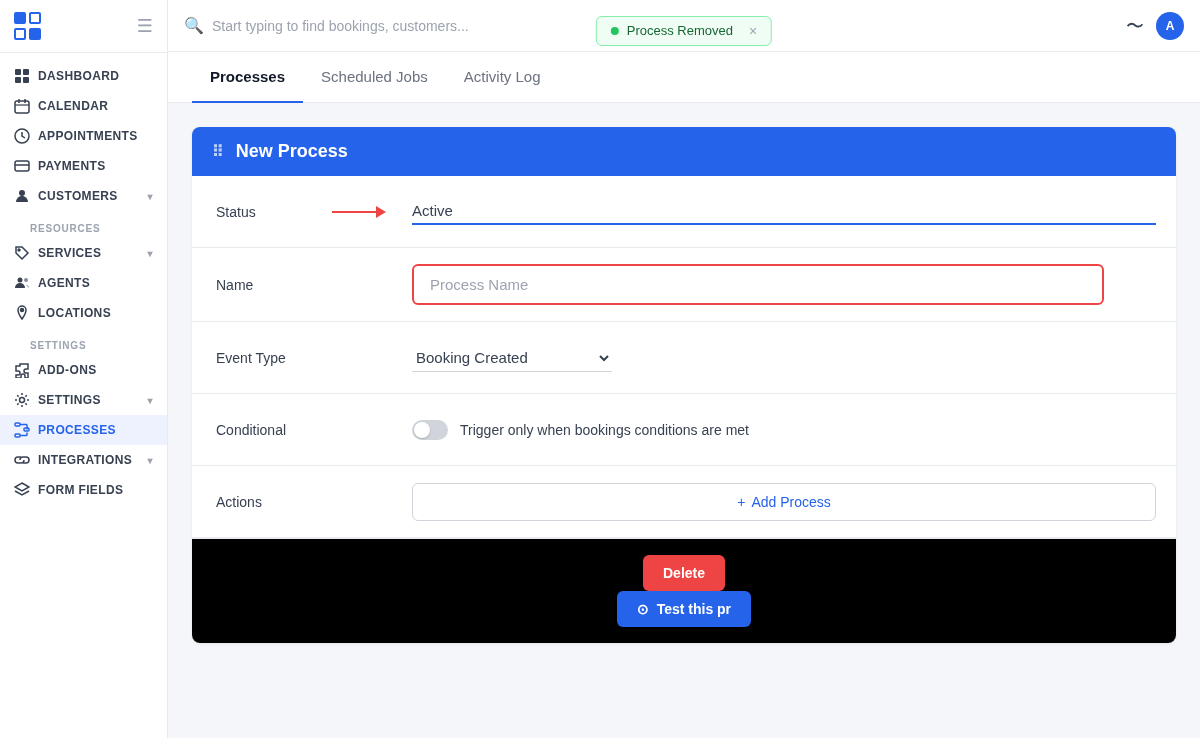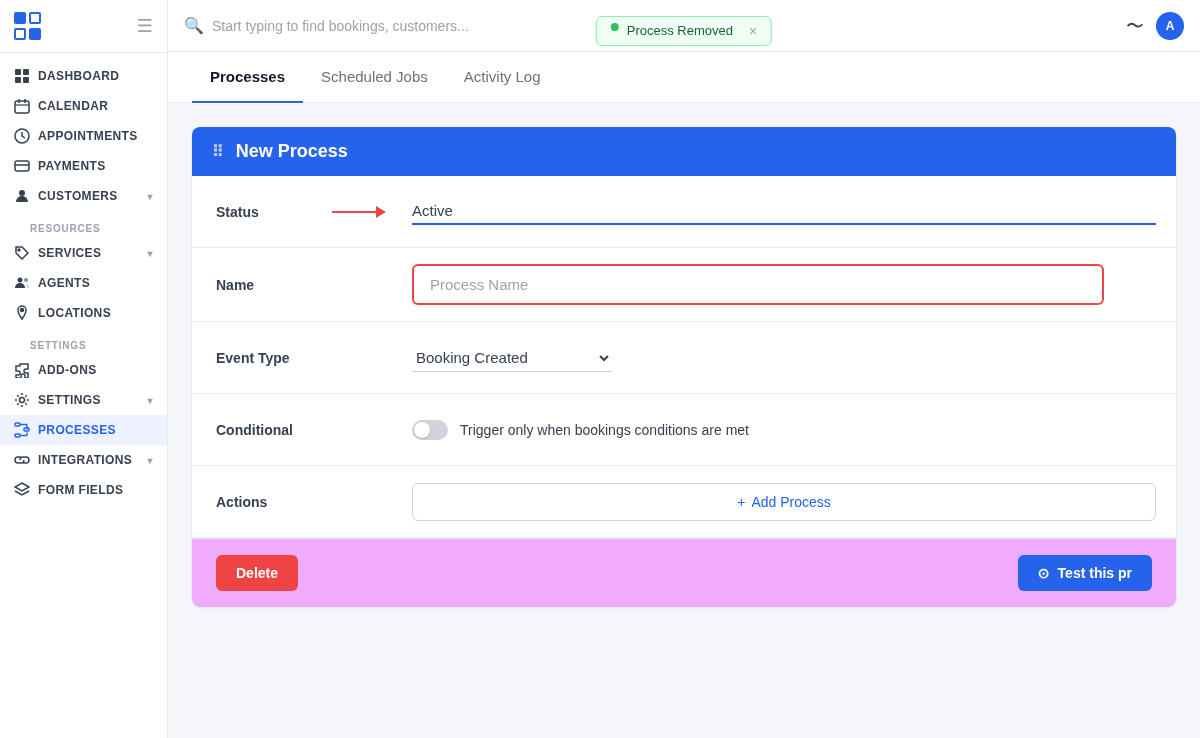--- a/index.html
+++ b/index.html
@@ -111,20 +111,21 @@
 
     
     .toast {
       position: absolute;
       left: 50%;
       transform: translateX(-50%);
       background: #f0fdf4;
       border: 1px solid #86efac;
       border-radius: 6px;
       display: flex;
+      align-items: center;
       gap: 8px;
       padding: 6px 14px;
       font-size: 13px;
       color: #166534;
       font-weight: 500;
       margin-top: 10px;
     }
     .toast-dot { width: 8px; height: 8px; border-radius: 50%; background: #22c55e; flex-shrink: 0; }
     .toast-close { cursor: pointer; color: #9ca3af; margin-left: 8px; font-size: 14px; }
 
@@ -190,21 +191,21 @@
       align-items: center;
       border-bottom: 1px solid #e8eaf0;
       min-height: 72px;
     }
     .form-label {
       width: 200px;
       flex-shrink: 0;
       padding: 16px 24px;
       font-size: 14px;
       color: #374151;
-      font-weight: 700;
+      font-weight: 400;
     }
     .form-field {
       flex: 1;
       padding: 16px 20px;
       display: flex;
       align-items: flex-end;
       position: relative;
     }
 
     .status-input {
@@ -311,22 +312,23 @@
       justify-content: center;
       gap: 6px;
     }
 
     
     .form-footer {
       display: flex;
       justify-content: space-between;
       align-items: center;
       padding: 16px 24px;
-      background: #f0abfc;
+      background: #000000;
       border-top: 1px solid #e8eaf0;
+      flex-direction: column;
     }
     .delete-btn {
       background: #ef4444;
       color: #fff;
       border: none;
       border-radius: 6px;
       padding: 10px 20px;
       font-size: 14px;
       font-weight: 600;
       cursor: pointer;

